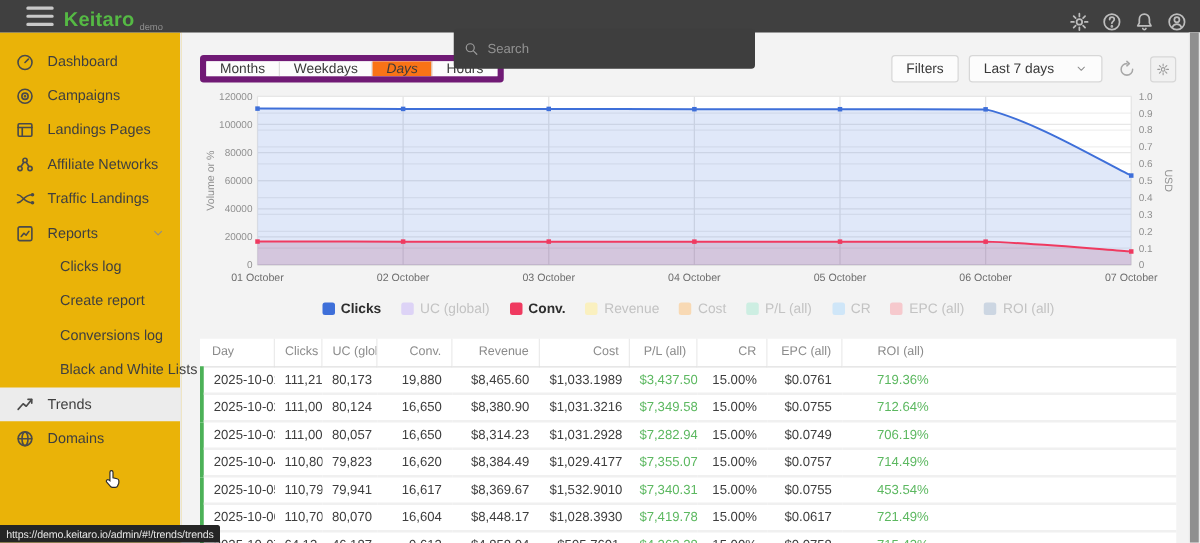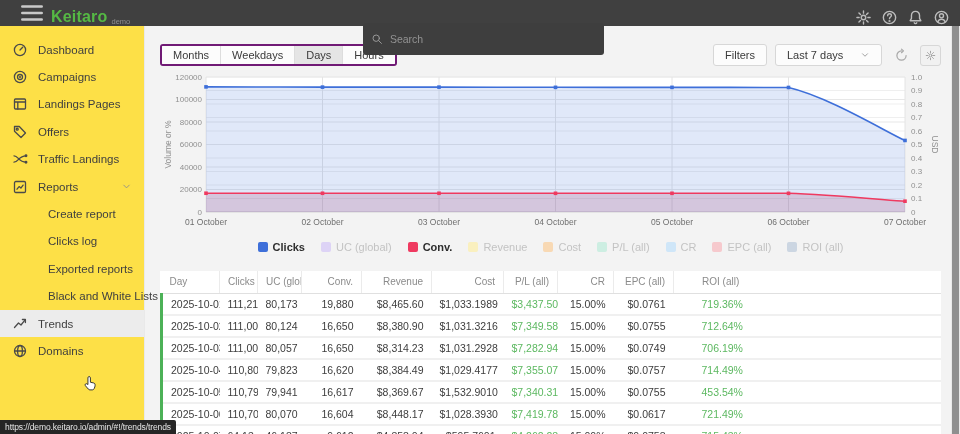--- a/index.html
+++ b/index.html
@@ -18,43 +18,43 @@
     border-radius:3px; display:flex; align-items:center; padding:0 8px;margin-top:20px; }
   .searchbox .s-ic { color:#9a9a9a; width:13px; height:13px; margin-right:7px; }
   .searchbox input { background:transparent; border:none; outline:none; color:#d4d4d4;
     font-size:10.5px; width:100%; font-family:"Liberation Sans",sans-serif; }
   .searchbox input::placeholder { color:#939393; }
   .tb-icons { margin-left:auto; display:flex; align-items:center; gap:9px; padding-right:10px; }
   .tb-btn { width:17px; height:17px; color:#bdbdbd; position:relative; cursor:pointer; }
   .tb-btn svg { width:17px; height:17px; }
 
   
-  .sidebar { position:absolute; left:0; top:26px; width:145px; bottom:0; background:#fde047;
+  .sidebar { position:absolute; left:0; top:26px; width:145px; bottom:0; background:#eab308;
     border-right:1px solid #e9e9e9; padding-top:10px; z-index:10; }
   .side-item { height:27.4px; display:flex; align-items:center; padding-left:12px; cursor:pointer;
     color:#3f3f3f; font-size:11.5px; }
   .side-item.active { background:#ececec; }
   .side-item .s-icon { width:16px; height:16px; color:#4a4a4a; flex:0 0 16px; }
   .side-item .s-icon svg { width:16px; height:16px; }
   .side-item .s-label { margin-left:10px; white-space:nowrap; }
   .side-item.sub { padding-left:38px; }
   .side-item .s-chev { margin-left:auto; margin-right:12px; color:#8d8d8d; width:11px; height:11px; }
   .side-item .s-chev svg { width:11px; height:11px; }
 
   
   .main { position:absolute; left:145px; top:26px; width:806px; bottom:0; background:#f3f3f3; }
 
   .toolbar { position:absolute; left:15px; top:18px; width:781px; height:22px; display:flex;
     align-items:center; }
-  .segmented { display:inline-flex; border:2px solid #701a75; border-radius:3px; overflow:hidden;
+  .segmented { display:inline-flex; border:5px solid #701a75; border-radius:3px; overflow:hidden;
     background:#fcfcfc; height:22px; }
   .seg-btn { border:none; background:#fcfcfc; height:100%; padding:0 11px; font-size:11px;
     color:#3a3a3a; cursor:pointer; border-right:1px solid #ddd; font-family:"Liberation Sans",sans-serif; }
   .seg-btn:last-child { border-right:none; }
-  .seg-btn.active { background:#e5e5e5; }
+  .seg-btn.active { background:#f97316;font-style:italic; }
   .tb-right { margin-left:auto; display:flex; align-items:center; gap:8px; }
   .btn { height:22px; border:1px solid #d7d7d7; border-radius:3px; background:#fcfcfc;
     font-size:11px; color:#3a3a3a; padding:0 11px; cursor:pointer; display:flex; align-items:center;
     font-family:"Liberation Sans",sans-serif; }
   .select { width:107px; justify-content:space-between; }
   .select .chev { width:10px; height:10px; color:#8c8c8c; margin-left:8px; }
   .select .chev svg { width:10px; height:10px; }
   .icon-btn { width:22px; height:22px; border:none; background:transparent; color:#a7a7a7;
     display:flex; align-items:center; justify-content:center; cursor:pointer; }
   .icon-btn svg { width:15px; height:15px; }
@@ -171,25 +171,27 @@
         <svg viewBox="0 0 16 16" fill="none" stroke="currentColor" stroke-width="1.3" stroke-linecap="round" stroke-linejoin="round">
           <rect x="2.5" y="3" width="11" height="10" rx="1"></rect>
           <path d="M2.5 6h11M5.8 6v7"></path>
         </svg>
       </span>
       <span class="s-label">Landings Pages</span>
     </div>
     <div class="side-item">
       <span class="s-icon">
         <svg viewBox="0 0 16 16" fill="none" stroke="currentColor" stroke-width="1.3" stroke-linecap="round" stroke-linejoin="round">
-          <path d="M2.5 7.3V2.5h4.8L13.5 9 9 13.5z"></path>
-          <circle cx="5.2" cy="5.2" r="1"></circle>
-        </svg>
-      </span>
-      <span class="s-label">Offers</span>
+          <circle cx="8" cy="4.3" r="1.7"></circle>
+          <circle cx="4" cy="10.8" r="1.7"></circle>
+          <circle cx="12" cy="10.8" r="1.7"></circle>
+          <path d="M7 5.8l-2 3.2M9 5.8l2 3.2"></path>
+        </svg>
+      </span>
+      <span class="s-label">Affiliate Networks</span>
     </div>
     <div class="side-item">
       <span class="s-icon">
         <svg viewBox="0 0 16 16" fill="none" stroke="currentColor" stroke-width="1.3" stroke-linecap="round" stroke-linejoin="round">
           <path d="M2 4.8c4.5 0 4.5 6.4 12 6.4"></path>
           <path d="M2 11.2c4.5 0 4.5-6.4 12-6.4"></path>
           <circle cx="14" cy="4.8" r=".8" fill="currentColor"></circle>
           <circle cx="14" cy="11.2" r=".8" fill="currentColor"></circle>
         </svg>
       </span>
@@ -203,27 +205,27 @@
         </svg>
       </span>
       <span class="s-label">Reports</span>
       <span class="s-chev">
         <svg viewBox="0 0 16 16" fill="none" stroke="currentColor" stroke-width="1.3" stroke-linecap="round" stroke-linejoin="round">
           <path d="M4 6l4 4 4-4"></path>
         </svg>
       </span>
     </div>
     <div class="side-item sub">
+      <span class="s-label">Clicks log</span>
+    </div>
+    <div class="side-item sub">
       <span class="s-label">Create report</span>
     </div>
     <div class="side-item sub">
-      <span class="s-label">Clicks log</span>
-    </div>
-    <div class="side-item sub">
-      <span class="s-label">Exported reports</span>
+      <span class="s-label">Conversions log</span>
     </div>
     <div class="side-item sub">
       <span class="s-label">Black and White Lists</span>
     </div>
     <div class="side-item active">
       <span class="s-icon">
         <svg viewBox="0 0 16 16" fill="none" stroke="currentColor" stroke-width="1.3" stroke-linecap="round" stroke-linejoin="round">
           <path d="M2.5 11.5L6.5 7l2.5 2 4.3-5.3"></path>
           <path d="M10.4 3.5h3v3"></path>
         </svg>

